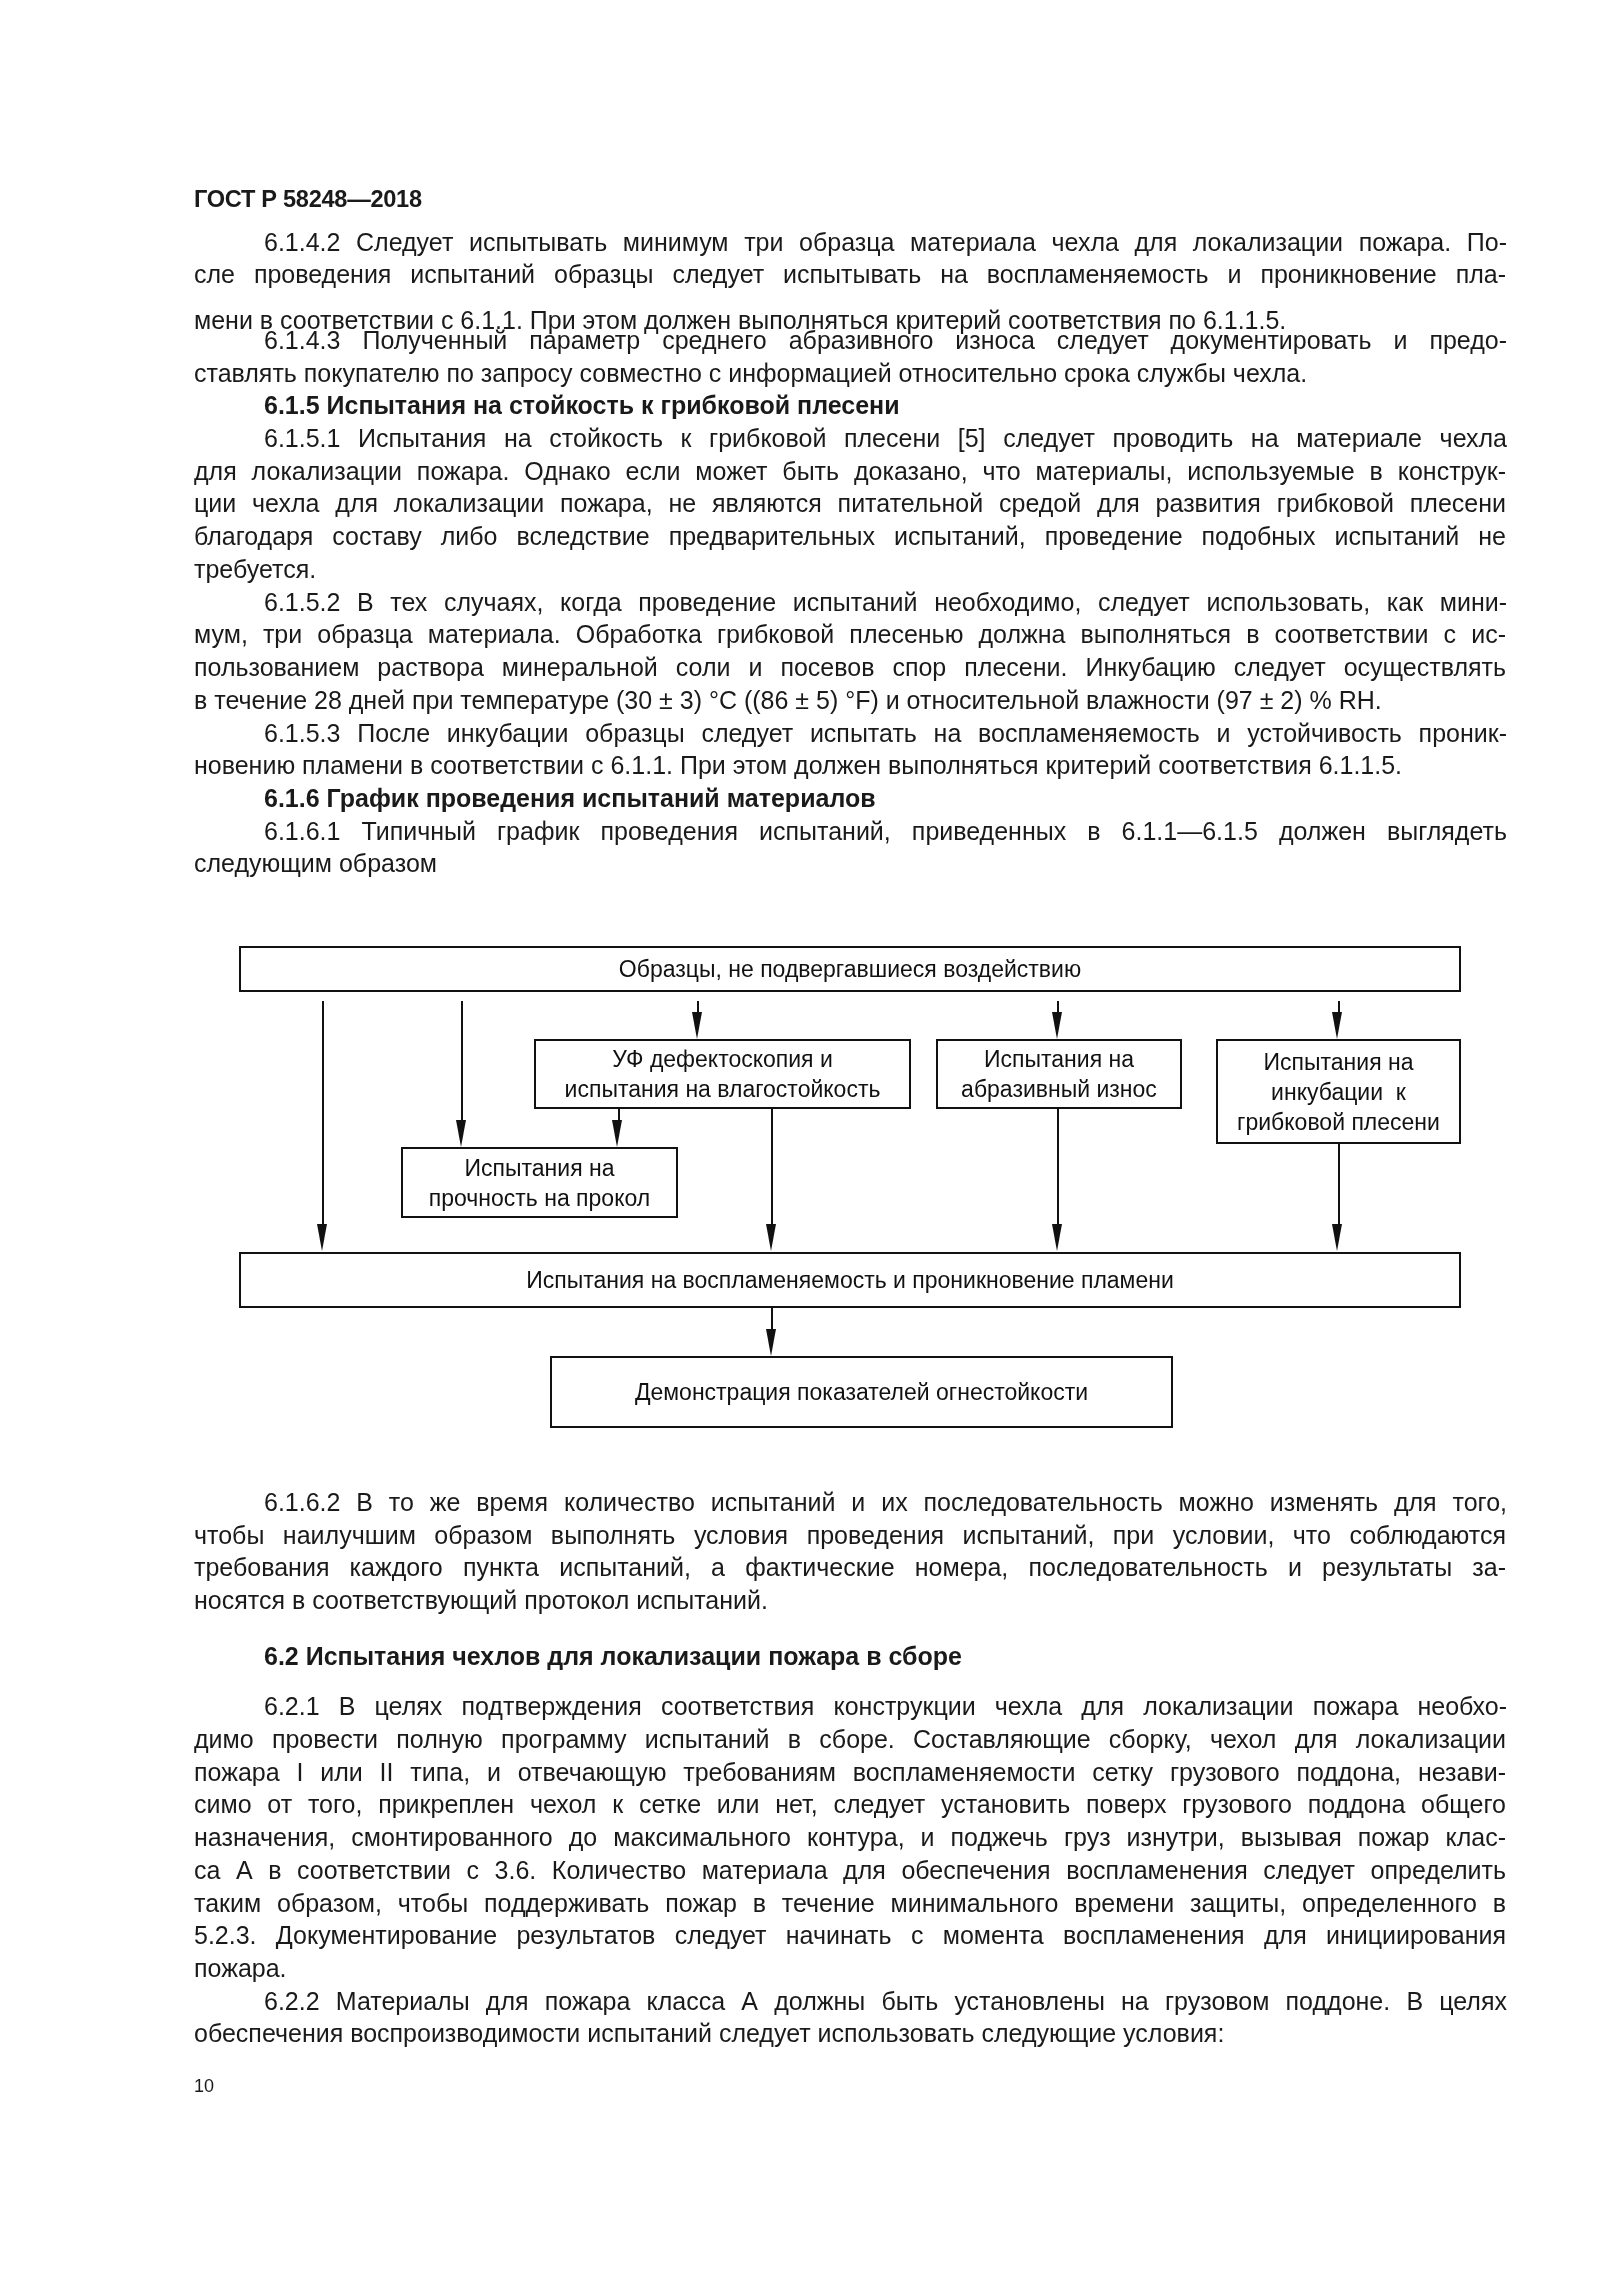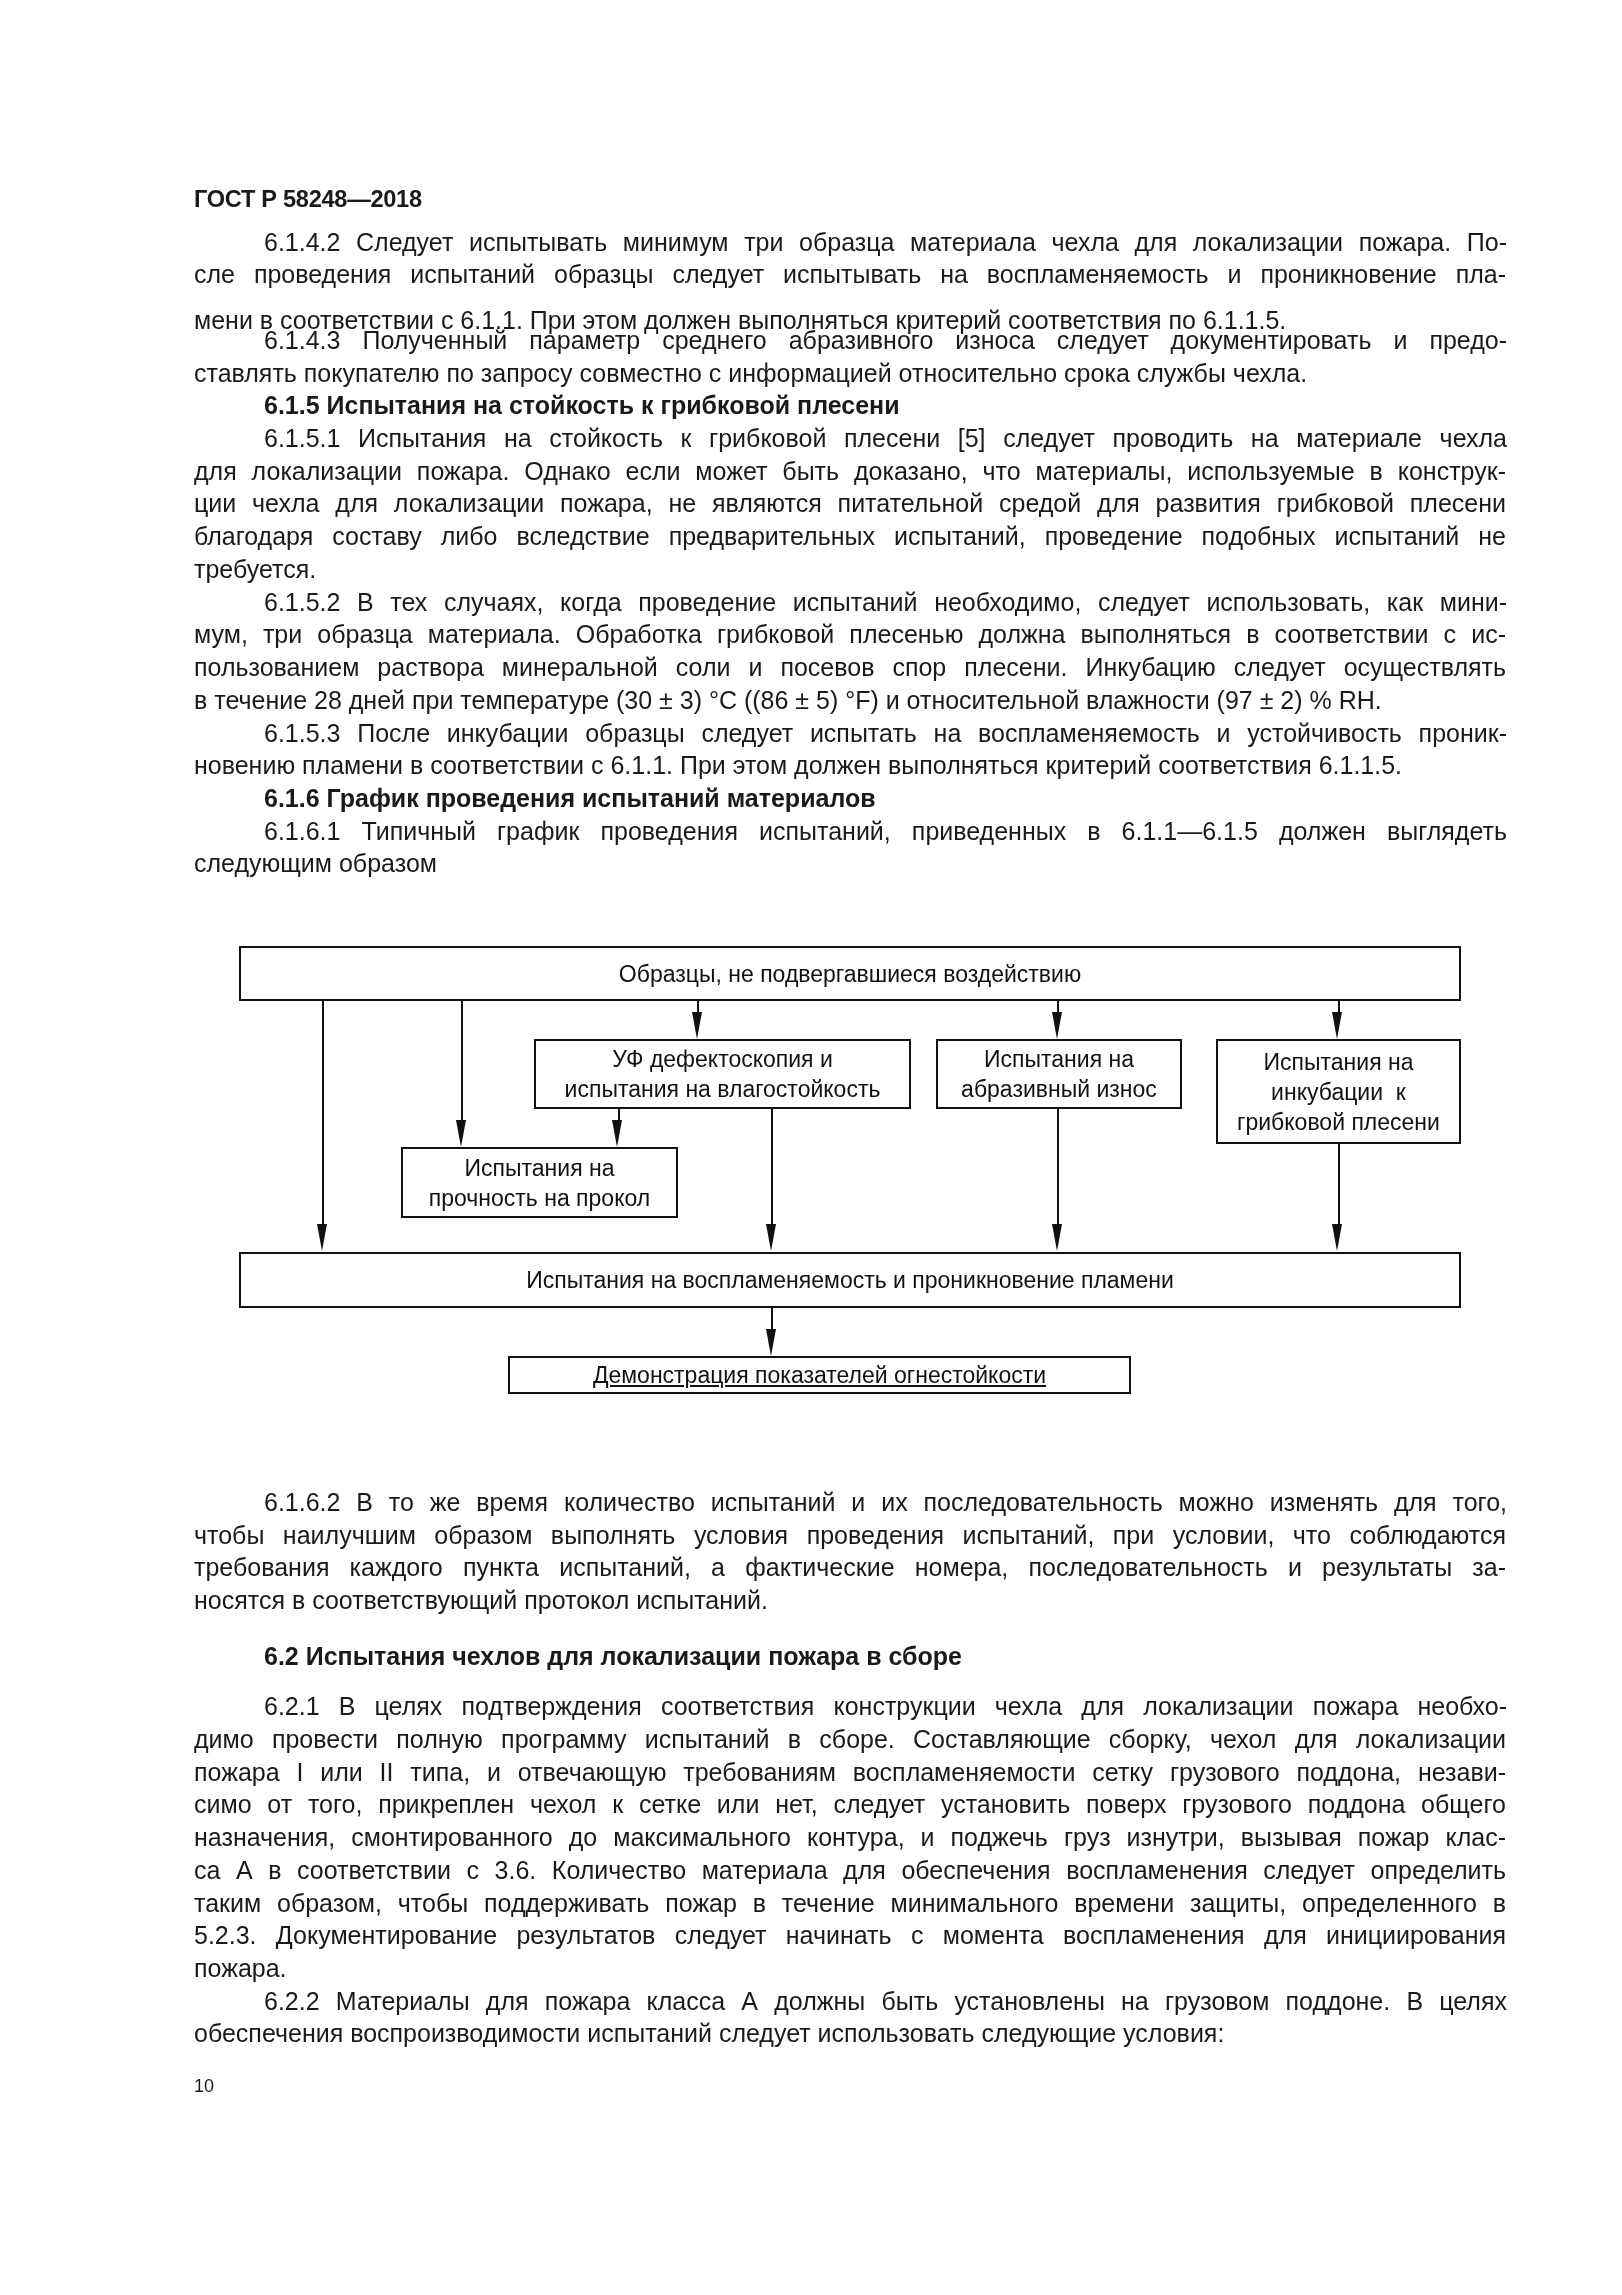--- a/index.html
+++ b/index.html
@@ -50,21 +50,21 @@
 <div class="ln ind j" style="top:717px">6.1.5.3 После инкубации образцы следует испытать на воспламеняемость и устойчивость проник-</div>
 <div class="ln l" style="top:749px">новению пламени в соответствии с 6.1.1. При этом должен выполняться критерий соответствия 6.1.1.5.</div>
 
 <div class="ln ind l b" style="top:782px">6.1.6 График проведения испытаний материалов</div>
 
 <div class="ln ind j" style="top:815px">6.1.6.1 Типичный график проведения испытаний, приведенных в 6.1.1—6.1.5 должен выглядеть</div>
 <div class="ln l" style="top:847px">следующим образом</div>
 
 <div>
 
-  <div class="box" style="left:239px; top:946px; width:1222px; height:55px;">
+  <div class="box" style="left:239px; top:946px; width:1222px; height:46px;">
     <span>Образцы, не подвергавшиеся воздействию</span>
   </div>
 
   <div class="vline" style="left:322px; top:1001px; height:229px;"></div>
   <div class="arrowhead" style="left:317px; top:1224px;"></div>
 
   <div class="vline" style="left:461px; top:1001px; height:124px;"></div>
   <div class="arrowhead" style="left:456px; top:1120px;"></div>
 
   <div class="vline" style="left:697px; top:1001px; height:13px;"></div>
@@ -117,21 +117,21 @@
     </div>
   </div>
 
   <div class="box" style="left:239px; top:1252px; width:1222px; height:56px;">
     <span>Испытания на воспламеняемость и проникновение пламени</span>
   </div>
 
   <div class="vline" style="left:771px; top:1307px; height:26px;"></div>
   <div class="arrowhead" style="left:766px; top:1329px;"></div>
 
-  <div class="box" style="left:508px; top:1356px; width:623px; height:38px;text-decoration:underline;">
+  <div class="box" style="left:550px; top:1356px; width:623px; height:72px;">
     <span>Демонстрация показателей огнестойкости</span>
   </div>
 </div>
 
 <div class="ln ind j" style="top:1486px">6.1.6.2 В то же время количество испытаний и их последовательность можно изменять для того,</div>
 <div class="ln j" style="top:1519px">чтобы наилучшим образом выполнять условия проведения испытаний, при условии, что соблюдаются</div>
 <div class="ln j" style="top:1551px">требования каждого пункта испытаний, а фактические номера, последовательность и результаты за-</div>
 <div class="ln l" style="top:1584px">носятся в соответствующий протокол испытаний.</div>
 
 <div class="ln ind l b" style="top:1640px">6.2 Испытания чехлов для локализации пожара в сборе</div>

